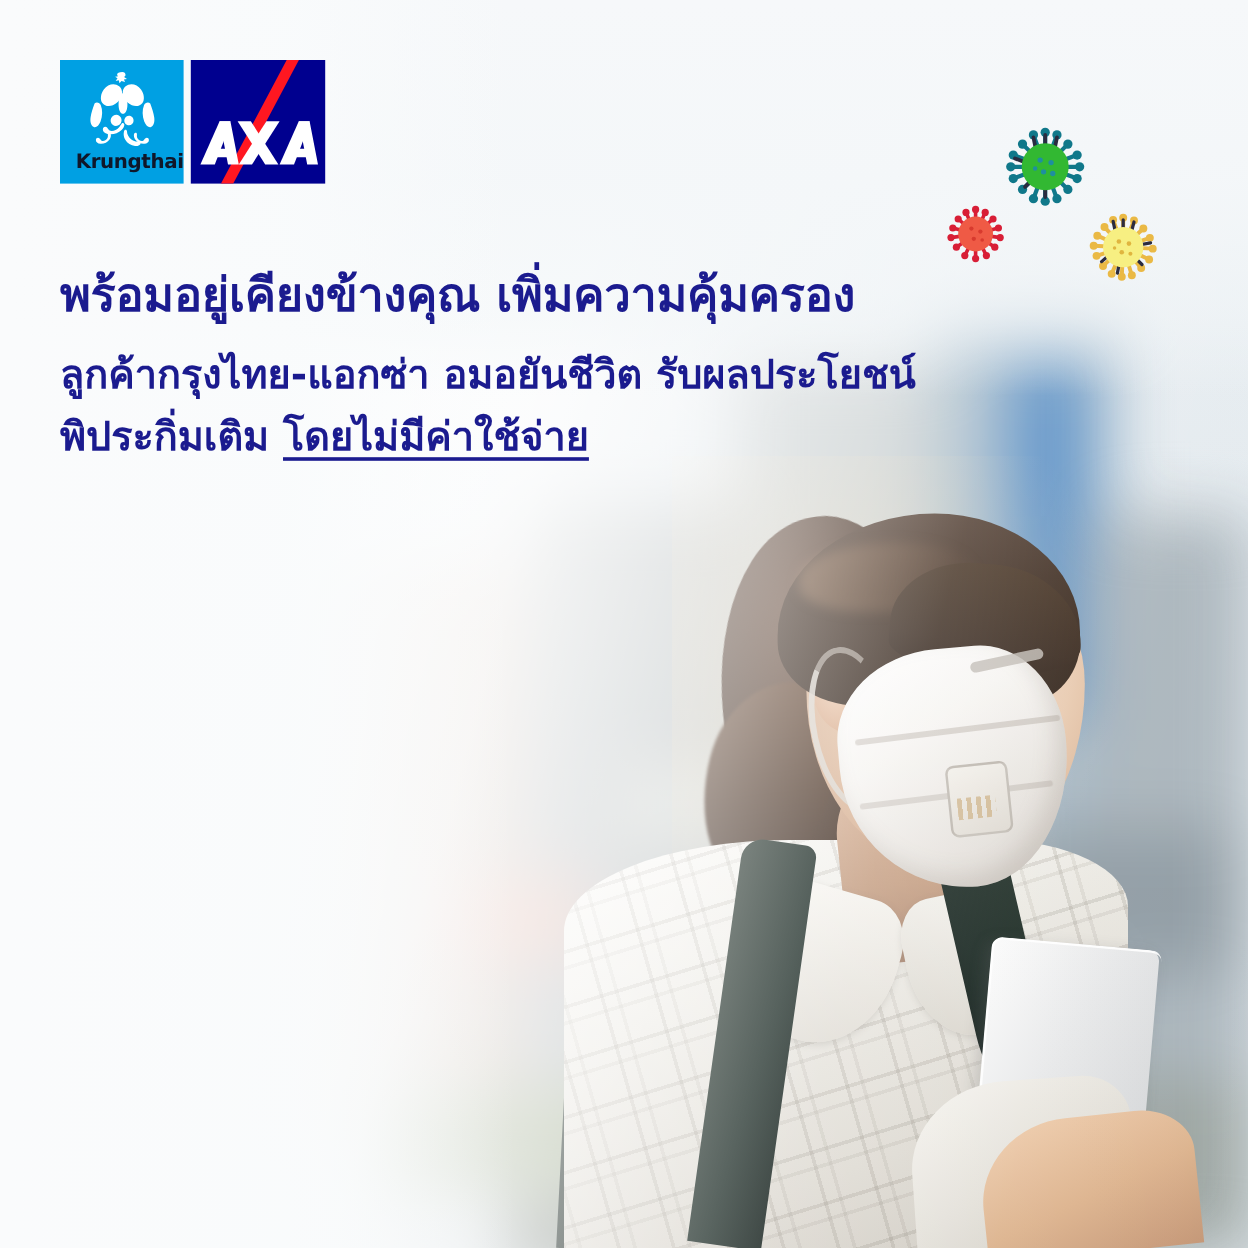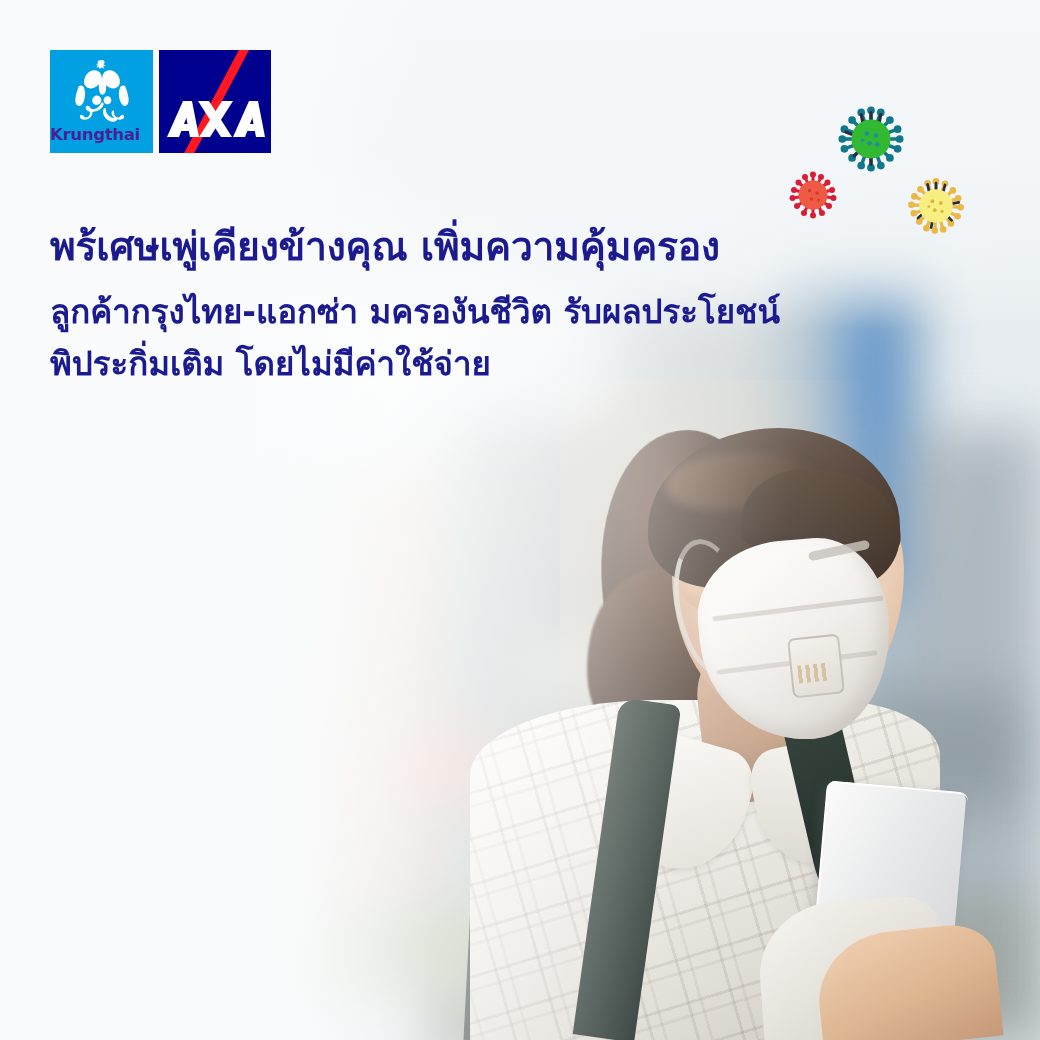--- a/index.html
+++ b/index.html
@@ -277,22 +277,22 @@
   }
   .logo-kt {
     width: 103px; height: 103px;
     background: #00a0e3;
     position: relative;
   }
   .logo-kt .kt-mark { position:absolute; left:50%; top:8px; transform:translateX(-50%); }
   .logo-kt .kt-word {
     position: absolute;
     left: 0; right: 0; bottom: 9px;
-    text-align: left;
-    color: #4c1d95;
+    text-align: right;
+    color: #0f172a;
     font-size: 16.5px;
     font-weight: 700;
     letter-spacing: -.3px;
     font-family: "DejaVu Sans", "Liberation Sans", sans-serif;
   }
   .logo-axa {
     width: 112px; height: 103px;
     background: #00008f;
     position: relative;
     overflow: hidden;
@@ -317,20 +317,21 @@
     font-weight: 700;
     white-space: nowrap;
     font-family: "DejaVu Sans", "Liberation Sans", sans-serif;
   }
   .line1 { font-size: 39px; line-height: 58px; letter-spacing: -.2px; }
   .line2 { font-size: 47px; line-height: 66px; letter-spacing: -.3px; margin-top: 2px; }
   .line3 { font-size: 33px; line-height: 52px; font-weight: 600; margin-top: 10px; }
   .line4 { font-size: 33px; line-height: 52px; font-weight: 600; }
   .line4 .emph {
     font-weight: 700;
+    text-decoration: underline;
     text-underline-offset: 6px;
     text-decoration-thickness: 3px;
   }
 </style>
 </head>
 <body>
 
 <div id="canvas">
 
   <div class="photo-layer">
@@ -590,18 +591,18 @@
         <circle cx="44" cy="42" r="3.2"></circle>
           <circle cx="58" cy="45" r="3.2"></circle>
         <circle cx="48" cy="57" r="3.2"></circle>
           <circle cx="60" cy="59" r="2.8"></circle>
         <circle cx="38" cy="51" r="2.4"></circle>
       </g>
     </svg>
   </div>
 
   <div class="copy">
-    <div class="line line1">พร้เศษเพู่เคียงข้างคุณ เพิ่มความคุ้มครอง</div>
-    <div class="line line3">ลูกค้ากรุงไทย-แอกซ่า มครองันชีวิต รับผลประโยชน์</div>
+    <div class="line line1">พร้อมอยู่เคียงข้างคุณ เพิ่มความคุ้มครอง</div>
+    <div class="line line3">ลูกค้ากรุงไทย-แอกซ่า อมอยันชีวิต รับผลประโยชน์</div>
     <div class="line line4"><span>พิประกิ่มเติม </span><span class="emph">โดยไม่มีค่าใช้จ่าย</span></div>
   </div>
 
 </div>
 
 </body></html>

